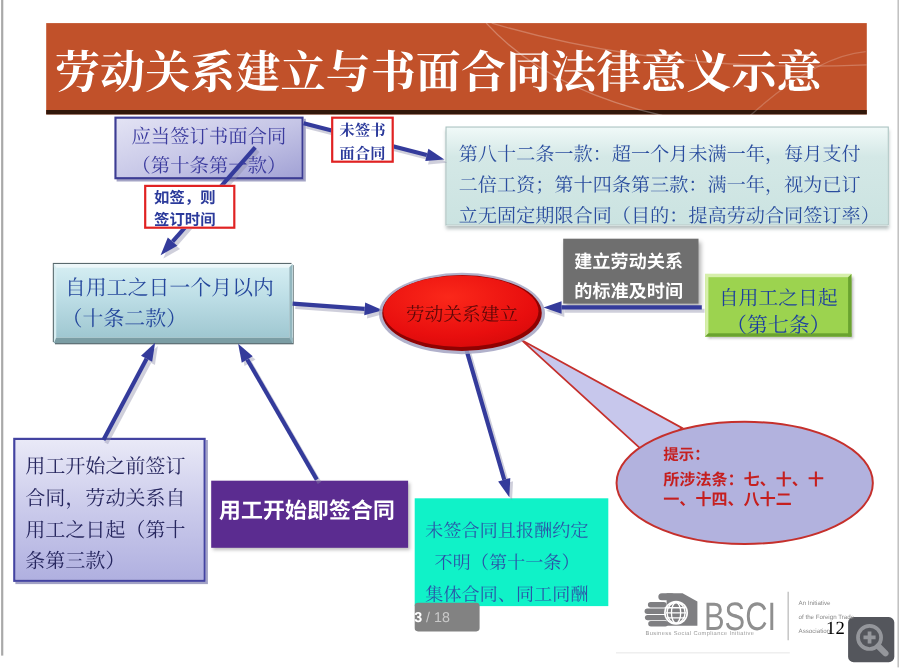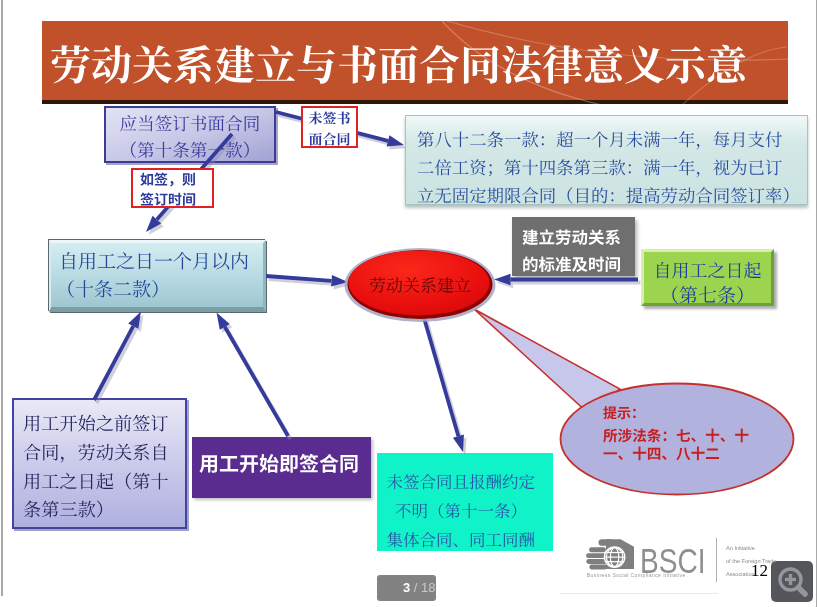--- a/index.html
+++ b/index.html
@@ -221,21 +221,21 @@
       <polygon points="474,309 620,389 588,413" fill="#c7c7ec" stroke="#c5302c" stroke-width="1.6"></polygon>
       <ellipse cx="677" cy="439" rx="116.5" ry="55.5" fill="#b2b2de" stroke="#c5302c" stroke-width="1.8"></ellipse>
       <ellipse cx="420" cy="285" rx="75.5" ry="37" fill="#a3a3c2" opacity="0.85"></ellipse>
       <ellipse cx="420" cy="284.5" rx="72.5" ry="34.5" fill="#8f0202"></ellipse>
       <ellipse cx="419" cy="283" rx="70.5" ry="32.5" fill="url(#redg)"></ellipse>
     </svg>
 
 <div class="abs" style="left:301px;top:105.5px;width:52.5px;height:38px;background:#fff;border:2.5px solid #e02222;z-index:22"></div>
 <div class="abs" style="left:130.5px;top:167.5px;width:79px;height:36.5px;background:#fff;border:2.5px solid #e02222;z-index:22"></div>
 
-<div class="abs" style="left:376.5px;top:575px;width:59px;height:25.5px;background:#828282;border-radius:3px;z-index:25;font:bold 13px 'Liberation Sans',sans-serif;color:#fff;text-align:right;line-height:25.5px;">3 <span style="color:#c9c9c9;font-weight:normal">/ 18</span></div>
+<div class="abs" style="left:376.5px;top:548px;width:59px;height:25.5px;background:#828282;border-radius:3px;z-index:25;font:bold 13px 'Liberation Sans',sans-serif;color:#fff;text-align:left;line-height:25.5px;">3 <span style="color:#c9c9c9;font-weight:normal">/ 18</span></div>
 
 <div class="abs" style="left:771px;top:561px;width:42px;height:41px;background:#54565c;border-radius:5px;z-index:25;">
 <svg width="42" height="41" viewBox="0 0 42 41">
         <g stroke="#94969b" stroke-width="3.4" fill="none">
           <circle cx="19.5" cy="18.5" r="10.5"></circle>
           <line x1="14" y1="18.5" x2="25" y2="18.5"></line>
           <line x1="19.5" y1="13" x2="19.5" y2="24"></line>
           <line x1="27.5" y1="26.5" x2="34" y2="33" stroke-width="5.5" stroke-linecap="round"></line>
         </g>
       </svg></div>

